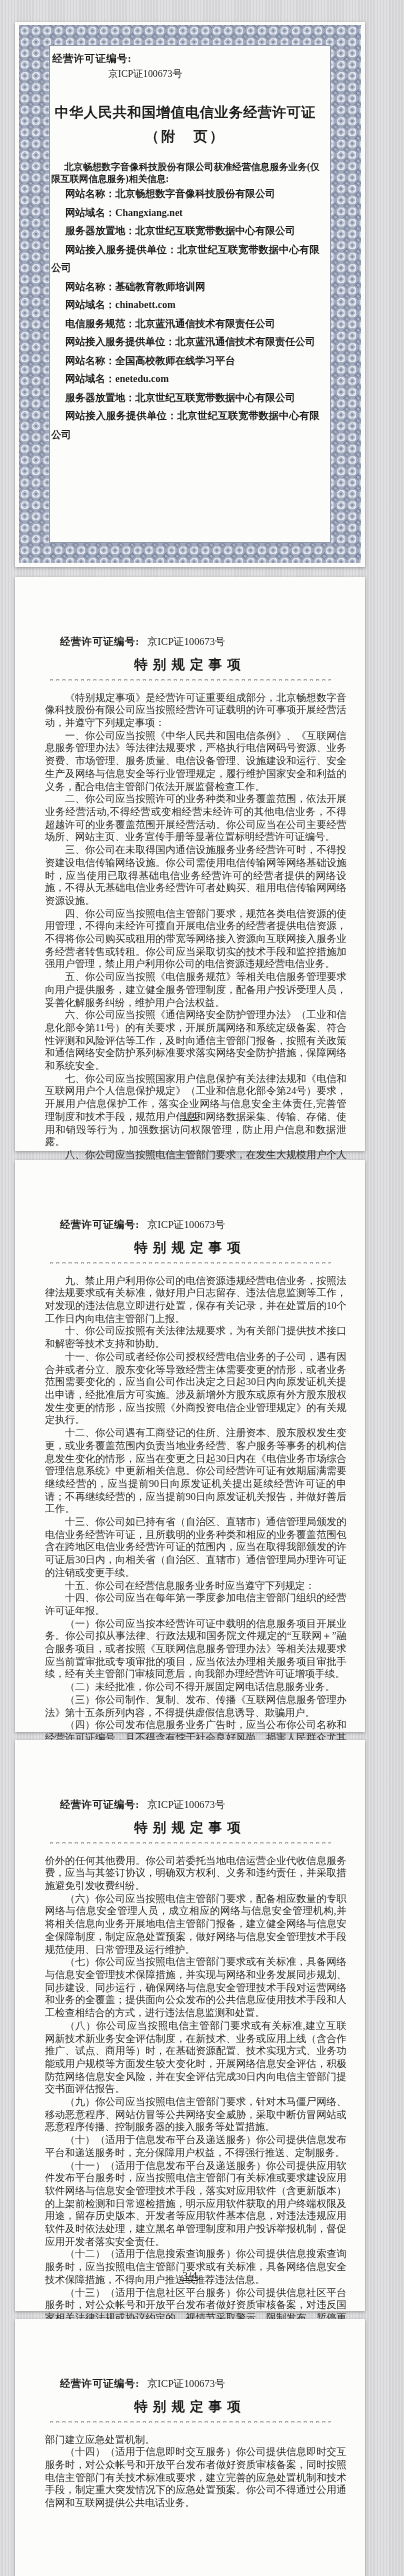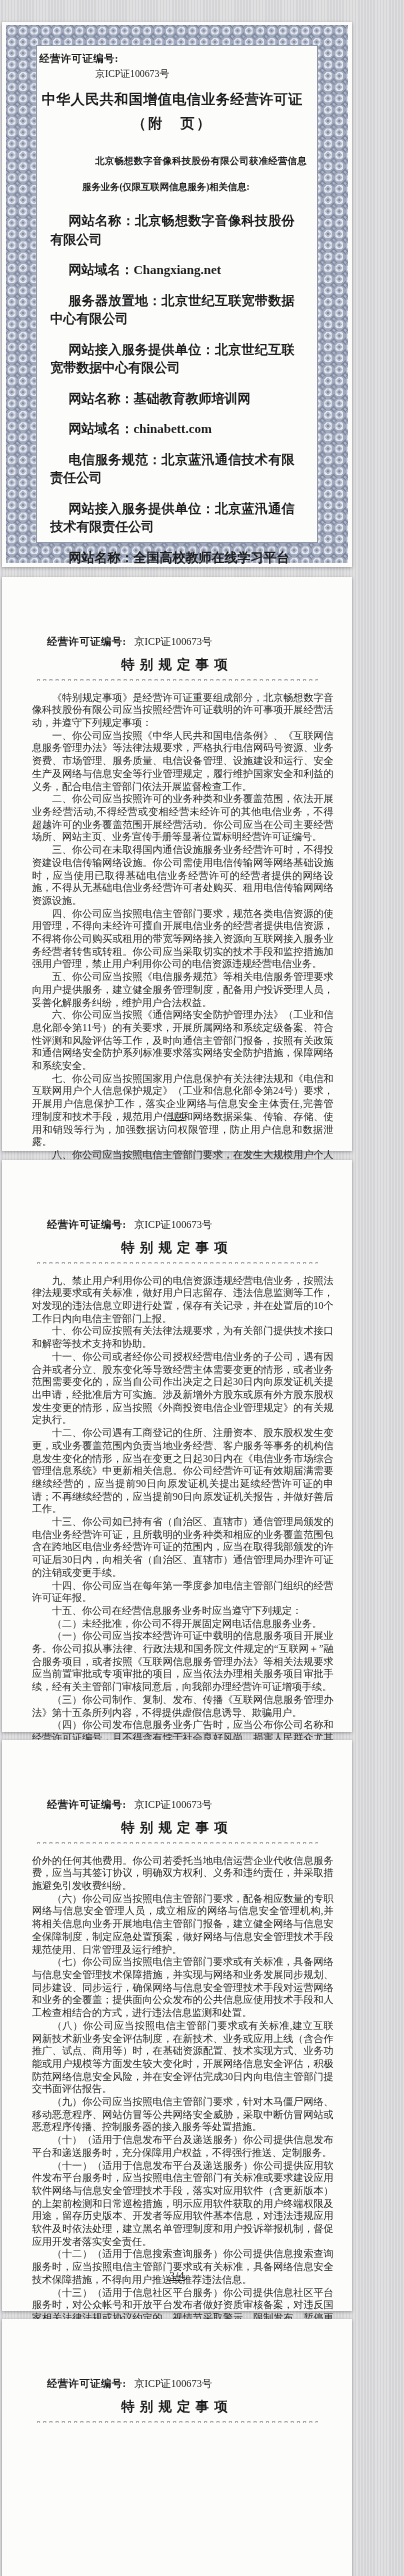--- a/index.html
+++ b/index.html
@@ -5,21 +5,21 @@
   html,body{margin:0;padding:0;}
   body{background:#dadadc;}
   .canvas{
     position:relative;width:405px;height:2873px;margin:0;
     background:#d8d8da;
     background-image:repeating-linear-gradient(90deg, rgba(255,255,255,.20) 0 1.5px, rgba(0,0,0,.015) 1.5px 3.1px);
     font-family:"Liberation Serif","DejaVu Serif",serif;
     color:#1e1e1e;overflow:hidden;
   }
   .page{
-    position:absolute;left:2px;width:350px;background:#fcfcfb;
+    position:absolute;left:15px;width:350px;background:#fcfcfb;
     box-shadow:0 1px 3.1px rgba(55,55,62,.40);
   }
   
   .cert{top:21.6px;height:545px;}
   .frame{
     position:absolute;inset:3.6px;
     background:
       repeating-radial-gradient(circle at 5.7px 5.7px,
         rgba(84,96,122,.55) 0 1px,
         rgba(170,178,196,.55) 1px 2.6px,
@@ -28,24 +28,24 @@
       linear-gradient(#b2b9c9,#b2b9c9);
     background-size:11.3px 11.3px,auto;
   }
   .frame-inner{
     position:absolute;inset:19.6px 30px;background:#fcfcfb;
     border:0.5px solid #8f97ab;
   }
   .cert-content{position:absolute;inset:20px 30px;padding:6.2px 15.5px 0 6.2px;}
   .cert-lic-label{margin:4.1px 0 0 1px;font-size:10.3px;font-weight:bold;letter-spacing:0.5px;}
   .cert-lic-number{margin:2.6px 0 0 57px;font-size:9.8px;}
-  .cert-title{margin:10px 0 0;text-align:center;font-size:14px;font-weight:bold;letter-spacing:0.5px;}
+  .cert-title{margin:23px 0 0;text-align:center;font-size:14px;font-weight:bold;letter-spacing:0.5px;}
   .cert-subtitle{margin:5.2px 0 0;text-align:center;font-size:14px;font-weight:bold;letter-spacing:2.1px;}
-  .cert-intro{margin:15.5px 0 0;font-size:9.3px;line-height:26px;text-indent:1.4em;font-weight:600;text-align:justify;padding-left:44px;}
-  .cert-entry{margin:12px;font-size:13px;line-height:18.5px;text-indent:1.4em;font-weight:600;text-align:justify;}
+  .cert-intro{margin:15.5px 0 0;font-size:9.3px;line-height:12px;text-indent:1.4em;font-weight:600;text-align:justify;}
+  .cert-entry{margin:0;font-size:10px;line-height:18.5px;text-indent:1.4em;font-weight:600;text-align:justify;}
   
   .prov-2{top:577px;height:574px;}
   .prov-3{top:1160px;height:572px;}
   .prov-4{top:1740px;height:571px;}
   .prov-5{top:2319px;height:554px;}
   .prov-header{margin:58px 0 0 45px;font-size:10.3px;}
   .lic-label{font-weight:bold;letter-spacing:0.5px;}
   .lic-num{margin-left:5.2px;font-weight:normal;}
   .prov-title{margin:7.2px 0 0;text-align:center;font-size:13.4px;font-weight:bold;letter-spacing:5.2px;}
   .zigzag{
@@ -118,24 +118,24 @@
       <span class="lic-num">京ICP证100673号</span>
     </div>
     <h2 class="prov-title">特别规定事项</h2>
     <div class="zigzag"></div>
     <div class="prov-body">
       <p>九、禁止用户利用你公司的电信资源违规经营电信业务，按照法律法规要求或有关标准，做好用户日志留存、违法信息监测等工作，对发现的违法信息立即进行处置，保存有关记录，并在处置后的10个工作日内向电信主管部门上报。</p>
       <p>十、你公司应按照有关法律法规要求，为有关部门提供技术接口和解密等技术支持和协助。</p>
       <p>十一、你公司或者经你公司授权经营电信业务的子公司，遇有因合并或者分立、股东变化等导致经营主体需要变更的情形，或者业务范围需要变化的，应当自公司作出决定之日起30日内向原发证机关提出申请，经批准后方可实施。涉及新增外方股东或原有外方股东股权发生变更的情形，应当按照《外商投资电信企业管理规定》的有关规定执行。</p>
       <p>十二、你公司遇有工商登记的住所、注册资本、股东股权发生变更，或业务覆盖范围内负责当地业务经营、客户服务等事务的机构信息发生变化的情形，应当在变更之日起30日内在《电信业务市场综合管理信息系统》中更新相关信息。你公司经营许可证有效期届满需要继续经营的，应当提前90日向原发证机关提出延续经营许可证的申请；不再继续经营的，应当提前90日向原发证机关报告，并做好善后工作。</p>
       <p>十三、你公司如已持有省（自治区、直辖市）通信管理局颁发的电信业务经营许可证，且所载明的业务种类和相应的业务覆盖范围包含在跨地区电信业务经营许可证的范围内，应当在取得我部颁发的许可证后30日内，向相关省（自治区、直辖市）通信管理局办理许可证的注销或变更手续。</p>
+      <p>十五、你公司在经营信息服务业务时应当遵守下列规定：</p>
       <p>十四、你公司应当在每年第一季度参加电信主管部门组织的经营许可证年报。</p>
-      <p>十五、你公司在经营信息服务业务时应当遵守下列规定：</p>
+      <p>（一）你公司应当按本经营许可证中载明的信息服务项目开展业务。你公司拟从事法律、行政法规和国务院文件规定的“互联网＋”融合服务项目，或者按照《互联网信息服务管理办法》等相关法规要求应当前置审批或专项审批的项目，应当依法办理相关服务项目审批手续，经有关主管部门审核同意后，向我部办理经营许可证增项手续。</p>
       <p>（二）未经批准，你公司不得开展固定网电话信息服务业务。</p>
-      <p>（一）你公司应当按本经营许可证中载明的信息服务项目开展业务。你公司拟从事法律、行政法规和国务院文件规定的“互联网＋”融合服务项目，或者按照《互联网信息服务管理办法》等相关法规要求应当前置审批或专项审批的项目，应当依法办理相关服务项目审批手续，经有关主管部门审核同意后，向我部办理经营许可证增项手续。</p>
       <p>（三）你公司制作、复制、发布、传播《互联网信息服务管理办法》第十五条所列内容，不得提供虚假信息诱导、欺骗用户。</p>
       <p>（四）你公司发布信息服务业务广告时，应当公布你公司名称和经营许可证编号，且不得含有悖于社会良好风尚、损害人民群众尤其是青少年身心健康的内容。</p>
       <p>（五）你公司向用户收费应当做到准确、合理，不得向用户收取信息服务项目中明码标</p>
     </div>
   </section>
 
   <section class="page prov-4">
     <div class="prov-header">
       <span class="lic-label">经营许可证编号:</span>
       <span class="lic-num">京ICP证100673号</span>
@@ -156,17 +156,21 @@
     <div class="page-no">3/4</div>
   </section>
 
   <section class="page prov-5">
     <div class="prov-header">
       <span class="lic-label">经营许可证编号:</span>
       <span class="lic-num">京ICP证100673号</span>
     </div>
     <h2 class="prov-title">特别规定事项</h2>
     <div class="zigzag"></div>
+    <div class="prov-body">
+      <p class="cont">部门建立应急处置机制。</p>
+      <p>（十四）（适用于信息即时交互服务）你公司提供信息即时交互服务时，对公众帐号和开放平台发布者做好资质审核备案，同时按照电信主管部门有关技术标准或要求，建立完善的应急处置机制和技术手段，制定重大突发情况下的应急处置预案。你公司不得通过公用通信网和互联网提供公共电话业务。</p>
+    </div>
 
   </section>
 
 </div>
 
 
 </body></html>

